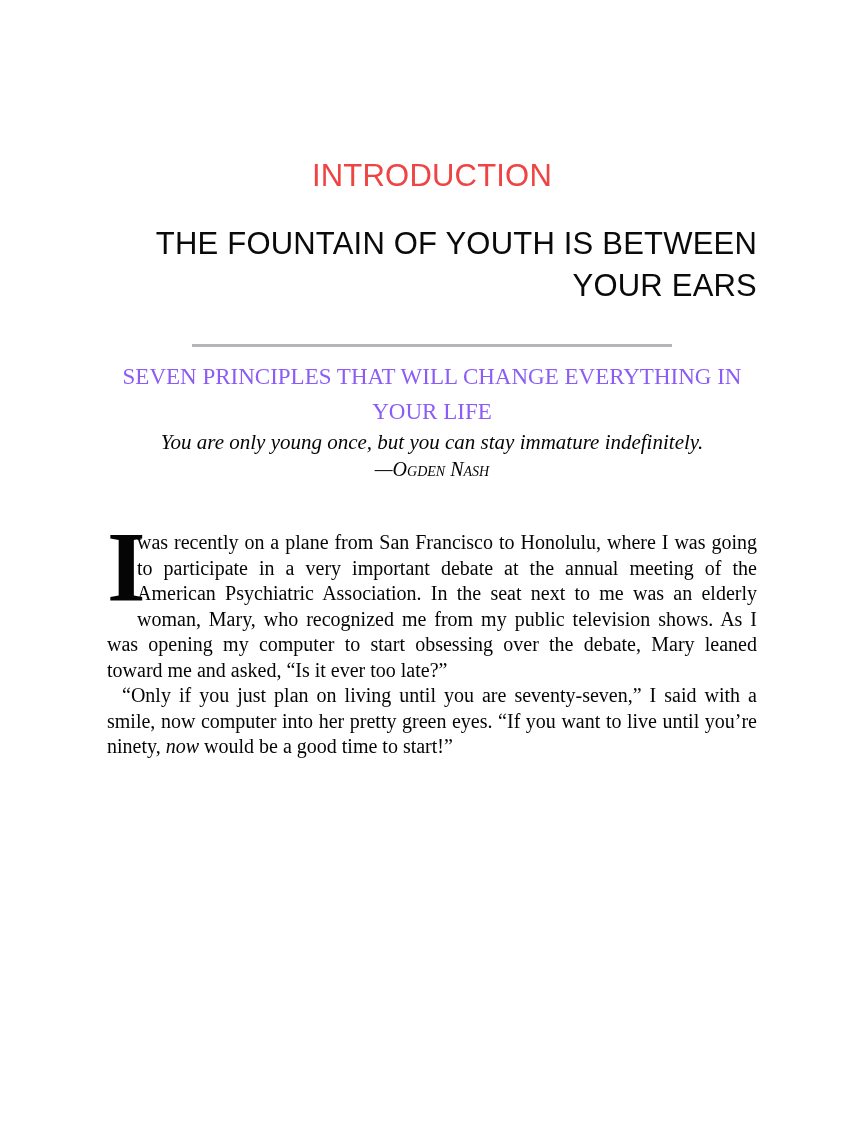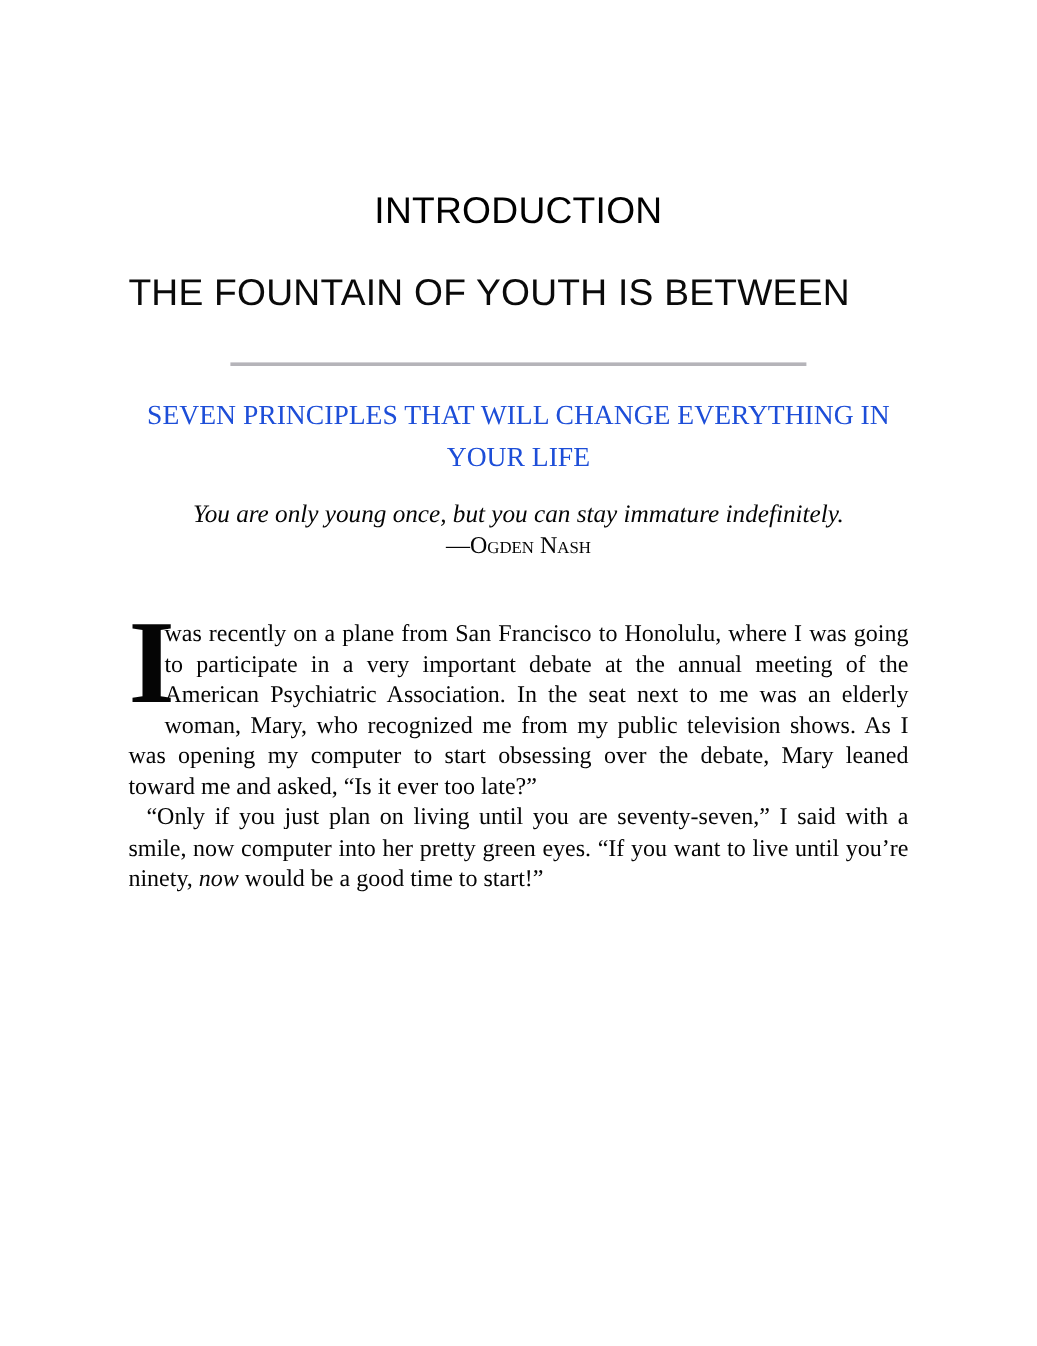--- a/index.html
+++ b/index.html
@@ -18,63 +18,64 @@
   }
   
   .chapter-heading {
     margin-top: 156px;
     font-family: "Liberation Sans", sans-serif;
     font-size: 31px;
     line-height: 40px;
     font-weight: 400;
     text-align: center;
     letter-spacing: 0.2px;
-    color: #000000;
+    color: #ef4444;
   }
   
   .chapter-title {
     margin-top: 27px;
     font-family: "Liberation Sans", sans-serif;
     font-size: 31px;
     line-height: 42px;
     font-weight: 400;
-    text-align: left;
+    text-align: right;
     letter-spacing: 0.2px;
     color: #0a0a0a;
   }
   
   .divider {
     display: block;
     width: 480px;
     height: 3px;
     margin: 37px auto 0 auto;
     border: none;
     background: #b5b4b9;
   }
   
   .section-subtitle {
-    margin-top: 23px;
+    margin-top: 12px;
     font-family: "Liberation Serif", serif;
     font-size: 23px;
     line-height: 35px;
     font-weight: 400;
     text-align: center;
-    color: #1d4ed8;
+    color: #8b5cf6;
   }
   
-  .epigraph { margin-top: 17px; text-align: center; }
+  .epigraph { text-align: center; }
   .epigraph-quote {
     font-style: italic;
     font-size: 21px;
     line-height: 27px;
   }
   .epigraph-attribution {
     font-size: 20px;
     line-height: 27px;
     font-variant: small-caps;
+    font-style: italic;
   }
   
   .body-text {
     margin-top: 47px;
     font-size: 20px;
     line-height: 25.5px;
     text-align: justify;
   }
   .body-text p { margin: 0; }
   .body-text p.indented { text-indent: 15px; }
@@ -93,20 +94,21 @@
 </style>
 </head>
 <body>
 
 <div class="page">
 
   <h1 class="chapter-heading">INTRODUCTION</h1>
 
   <h2 class="chapter-title">
     <span>THE FOUNTAIN OF YOUTH IS BETWEEN</span><br>
+    <span>YOUR EARS</span>
   </h2>
 
   <hr class="divider">
 
   <h3 class="section-subtitle">
     <span>SEVEN PRINCIPLES THAT WILL CHANGE EVERYTHING IN</span><br>
     <span>YOUR LIFE</span>
   </h3>
 
   <div class="epigraph">

